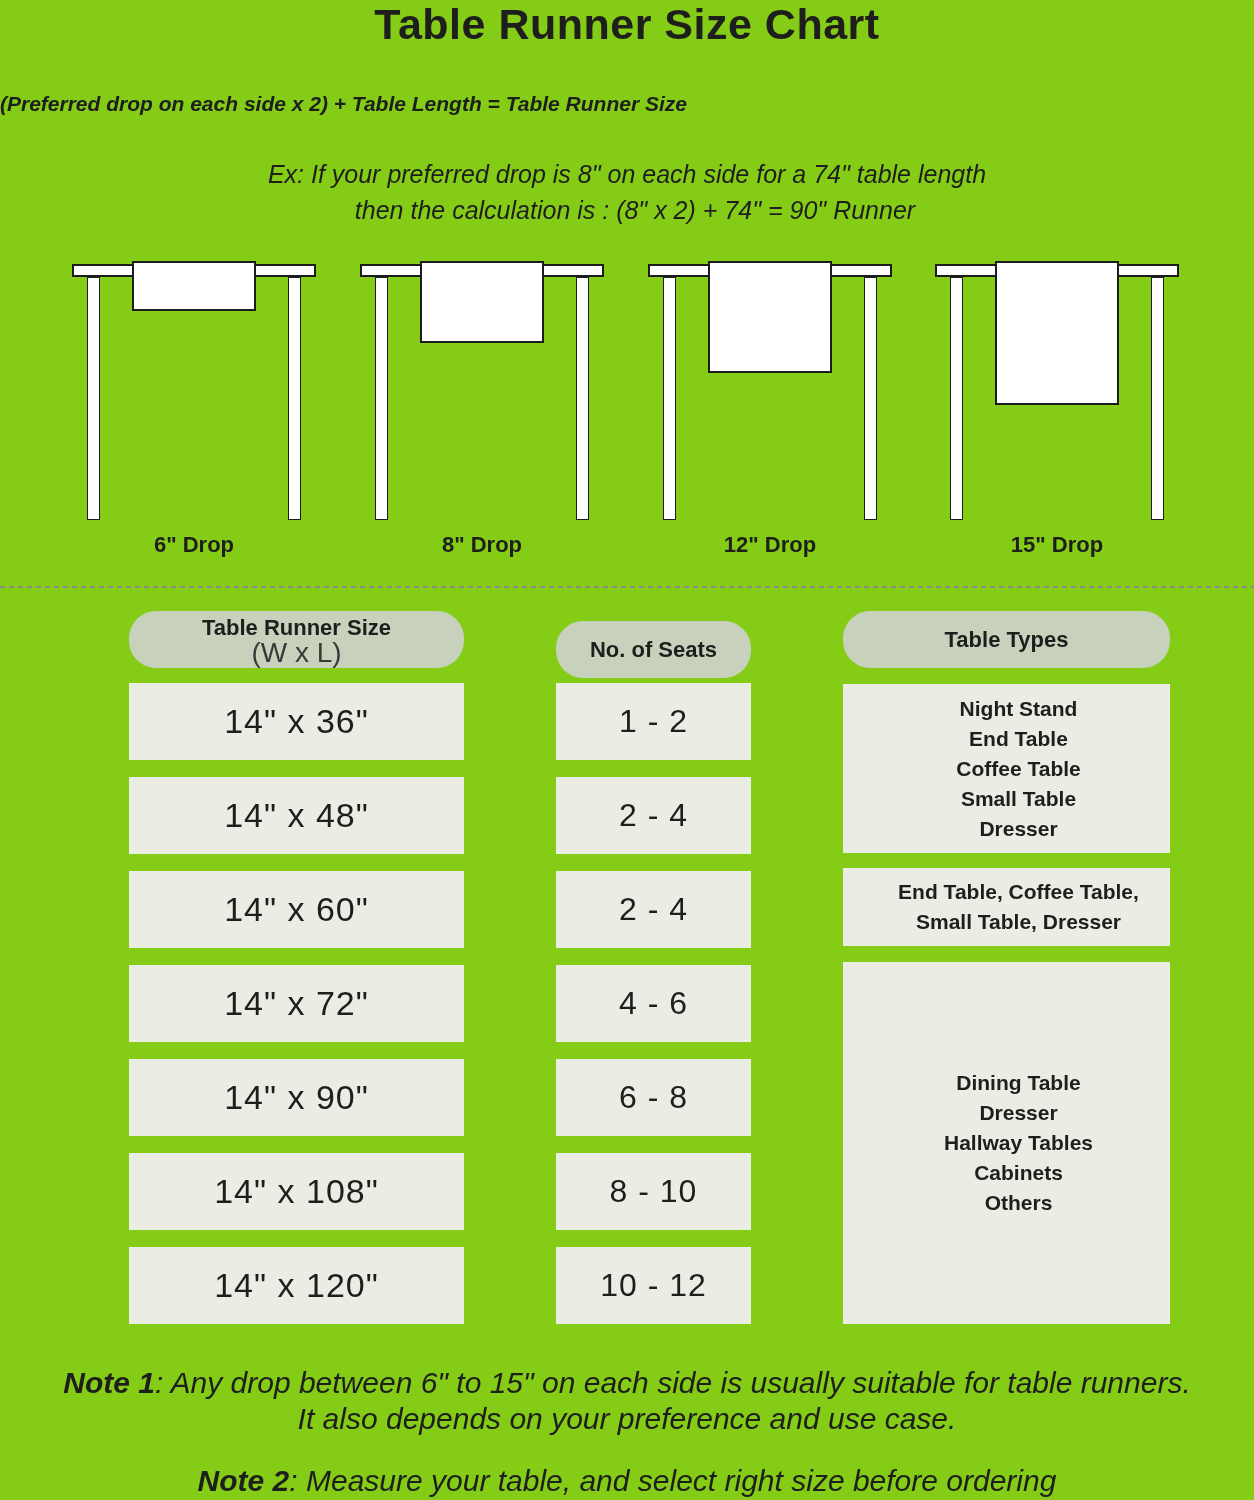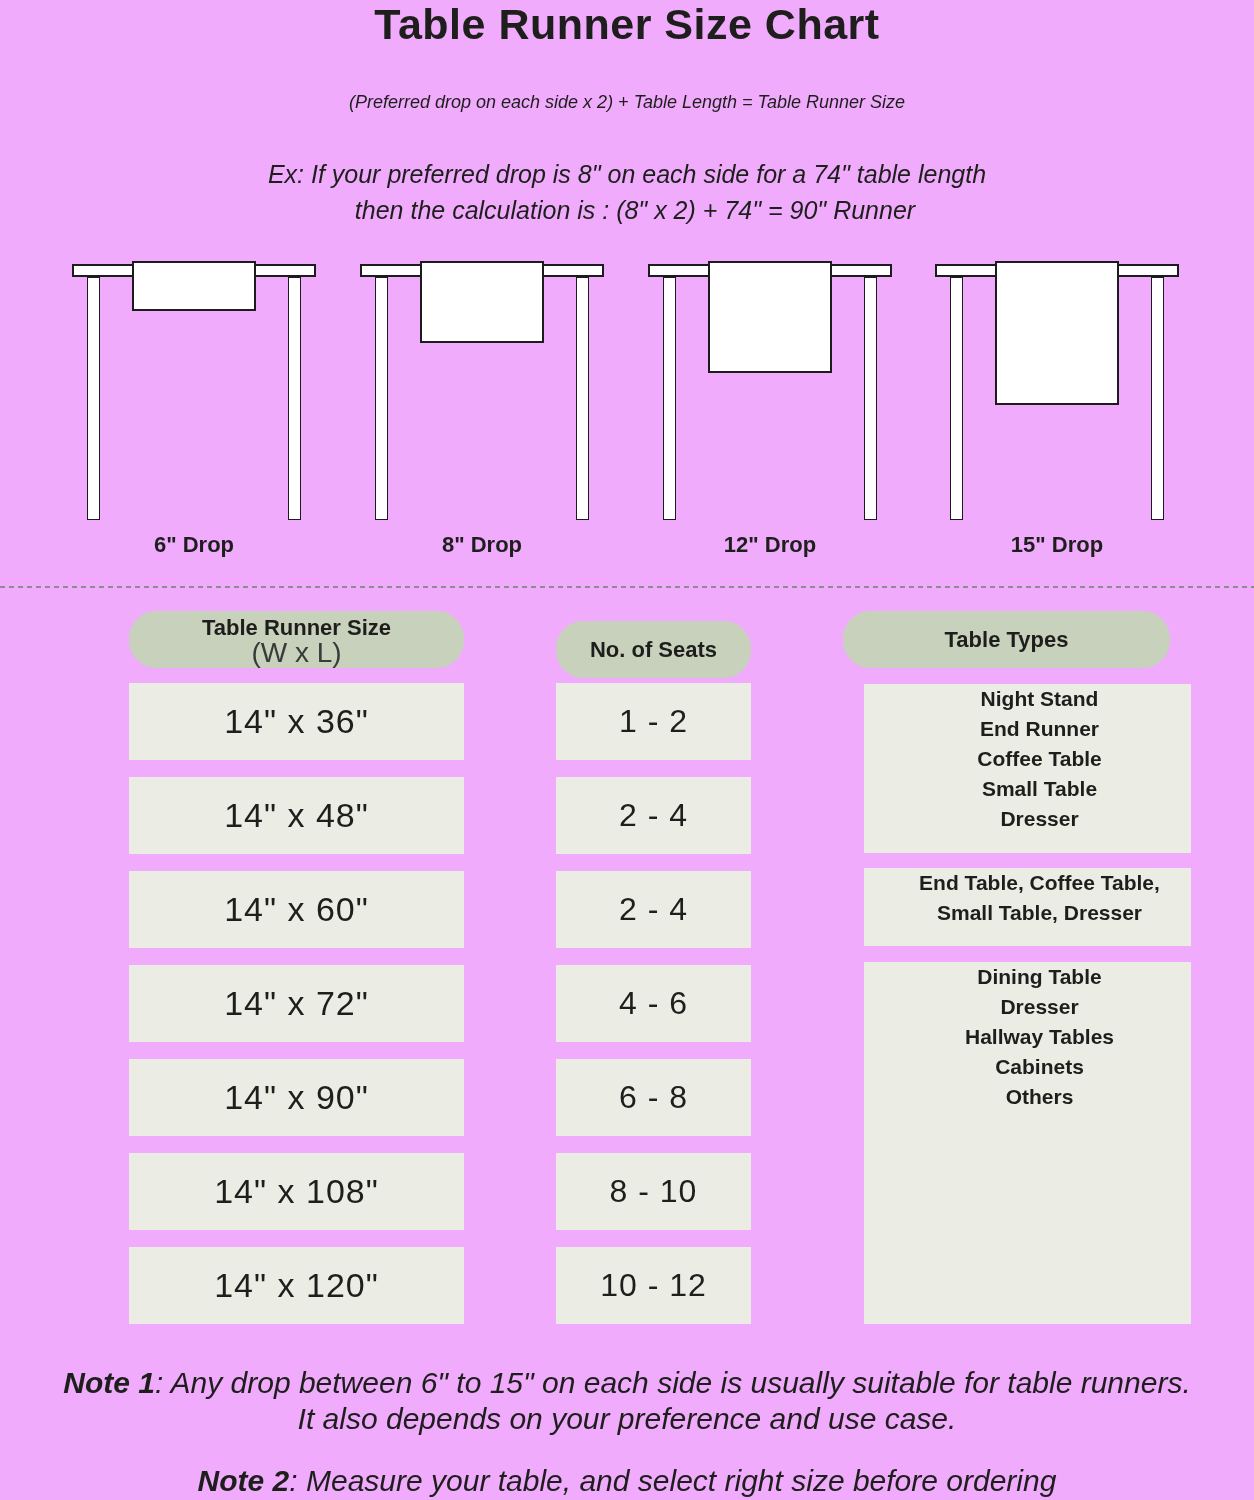--- a/index.html
+++ b/index.html
@@ -5,27 +5,27 @@
   :root{
     --header-bg:#c8d1bc;
     --row-bg:#ebede4;
     --text:#1e1e1c;
     --divider:#8c8c8c;
     --line:#1c1c1c;
   }
   *{box-sizing:border-box;margin:0;padding:0;}
   html,body{background:#fff;}
   body{font-family:"Liberation Sans",sans-serif;color:var(--text);}
-  .poster{position:relative;width:1254px;height:1500px;background:#f0abfc;overflow:hidden;margin:0 auto;}
+  .poster{position:relative;width:1254px;height:1500px;background:#84cc16;overflow:hidden;margin:0 auto;}
 
   
   .title{position:absolute;top:0px;left:0;width:100%;text-align:center;
          font-size:43px;font-weight:800;letter-spacing:0.5px;}
-  .formula{position:absolute;top:92px;left:0;width:100%;text-align:center;
-           font-size:18px;font-style:italic;font-weight:400;}
+  .formula{position:absolute;top:92px;left:0;width:100%;text-align:left;
+           font-size:21px;font-style:italic;font-weight:700;}
   .example1{position:absolute;top:160px;left:0;width:100%;text-align:center;
             font-size:25px;font-style:italic;}
   .example2{position:absolute;top:196px;left:0;width:100%;text-align:center;
             font-size:25px;font-style:italic;margin-left:8px;}
 
   
   .figure{position:absolute;top:258px;width:244px;height:310px;}
   .runner{position:absolute;top:3px;left:60px;width:124px;background:#fff;
           border:2px solid var(--line);z-index:3;}
   .tabletop{position:absolute;top:6px;left:0;width:244px;height:13px;background:#fff;
@@ -48,22 +48,22 @@
   .hdr2{left:556px;width:195px;margin-top:10px;}
   .hdr3{left:843px;width:327px;}
   .hdr-main{font-size:22px;font-weight:700;line-height:27px;}
   .hdr-sub{font-size:28px;font-weight:400;line-height:24px;color:#3a3a38;}
 
   .cell{position:absolute;height:77px;background:var(--row-bg);
         display:flex;align-items:center;justify-content:center;}
   .cell-size{left:129px;width:335px;font-size:34px;font-weight:300;letter-spacing:1px;}
   .cell-seats{left:556px;width:195px;font-size:32px;font-weight:300;letter-spacing:1px;}
 
-  .types-block{position:absolute;left:864px;width:327px;background:var(--row-bg);
-               display:flex;flex-direction:column;align-items:center;justify-content:flex-start;padding-left:24px;}
+  .types-block{position:absolute;left:843px;width:327px;background:var(--row-bg);
+               display:flex;flex-direction:column;align-items:center;justify-content:center;padding-left:24px;}
   .types-line{font-size:21px;font-weight:700;line-height:30px;text-align:center;}
 
   
   .note{position:absolute;left:0;width:100%;text-align:center;font-size:30px;font-style:italic;}
   .note b{font-weight:700;}
   .note1a{top:1366px;}
   .note1b{top:1402px;}
   .note2{top:1464px;}
 </style>
 </head>
@@ -129,21 +129,21 @@
   <div class="cell cell-seats" style="top:683px">1 - 2</div>
   <div class="cell cell-seats" style="top:777px">2 - 4</div>
   <div class="cell cell-seats" style="top:871px">2 - 4</div>
   <div class="cell cell-seats" style="top:965px">4 - 6</div>
   <div class="cell cell-seats" style="top:1059px">6 - 8</div>
   <div class="cell cell-seats" style="top:1153px">8 - 10</div>
   <div class="cell cell-seats" style="top:1247px">10 - 12</div>
 
   <div class="types-block" style="top:684px;height:169px">
     <div class="types-line">Night Stand</div>
-    <div class="types-line">End Runner</div>
+    <div class="types-line">End Table</div>
     <div class="types-line">Coffee Table</div>
     <div class="types-line">Small Table</div>
     <div class="types-line">Dresser</div>
   </div>
   <div class="types-block" style="top:868px;height:78px">
     <div class="types-line">End Table, Coffee Table,</div>
     <div class="types-line">Small Table, Dresser</div>
   </div>
   <div class="types-block" style="top:962px;height:362px">
     <div class="types-line">Dining Table</div>

